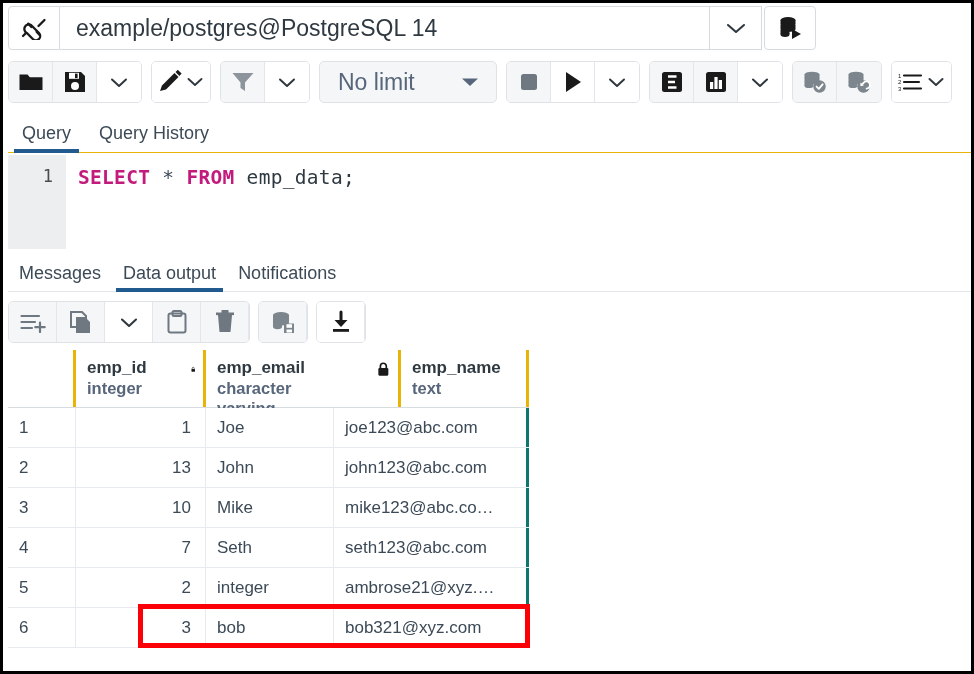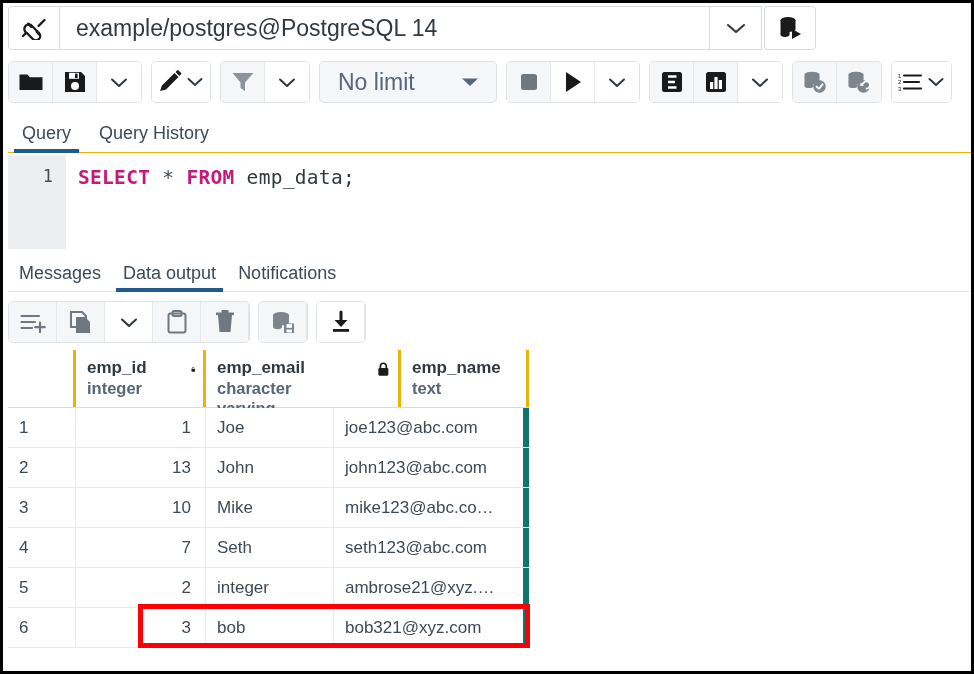--- a/index.html
+++ b/index.html
@@ -157,21 +157,21 @@
   .htype { font-size: 16.5px; color: #57667a; line-height: 20px; font-weight: bold; }
   .drow { display: flex; height: 40px; border-bottom: 1px solid #e7eaee; }
   .dcell {
     border-right: 1px solid #e7eaee;
     display: flex; align-items: center;
     padding: 0 11px; color: #3c4a57; background: #ffffff;
   }
   .c-rownum { width: 68px; justify-content: flex-start; }
   .c-id     { width: 130px; justify-content: flex-end; padding-right: 14px; }
   .c-name   { width: 128px; }
-  .c-email  { width: 195px; border-right: 6px solid #0f766e; }
+  .c-email  { width: 195px; border-right: 3px solid #0f766e; }
   .h-rownum { width: 68px; }
   .h-id     { width: 130px; }
   .h-name   { width: 128px; }
   .h-email  { width: 195px; }
 
   
   .redbox {
     position: absolute; left: 135px; top: 601px;
     width: 392px; height: 44px;
     border: 5px solid #fb0007; pointer-events: none;

